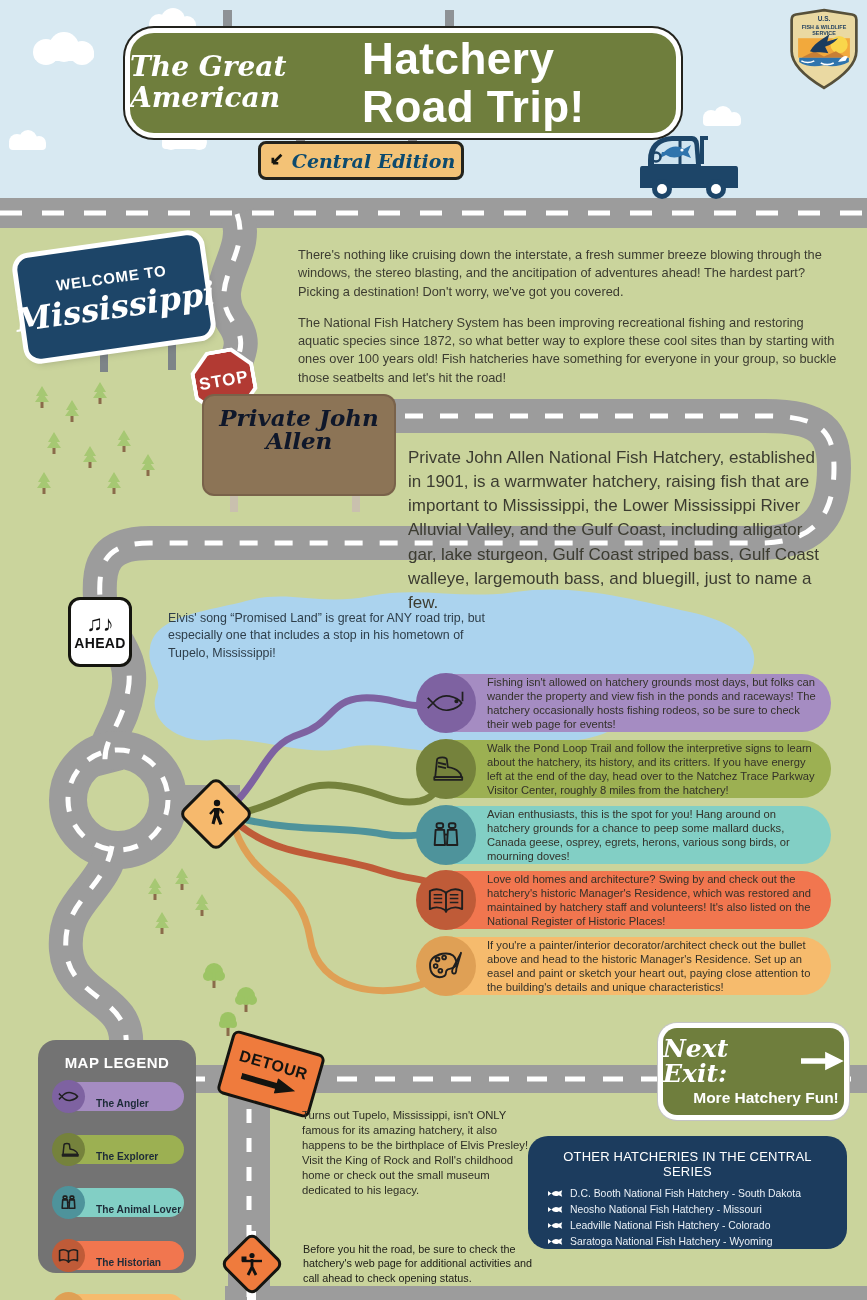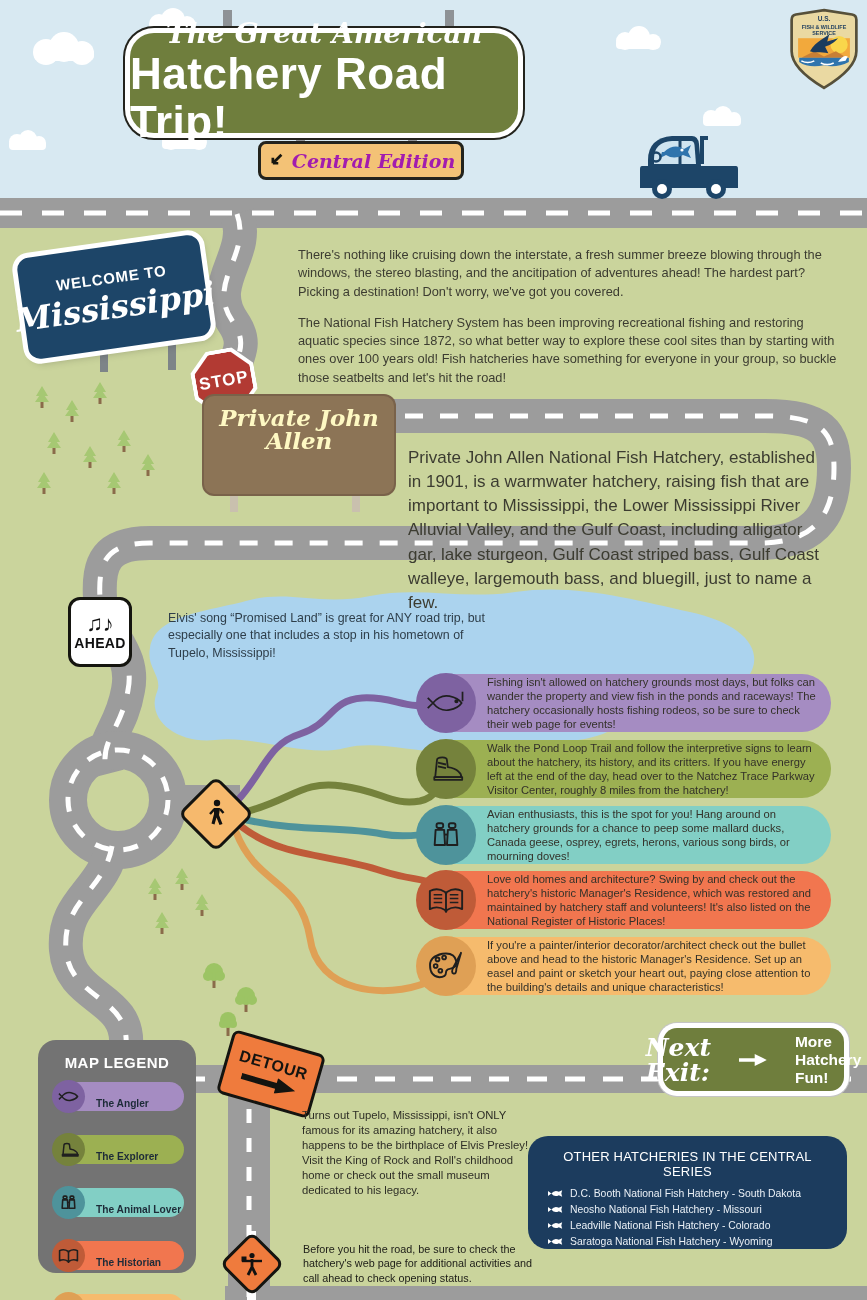--- a/index.html
+++ b/index.html
@@ -4,28 +4,28 @@
 <style>
   html,body{margin:0;padding:0;background:#eee;}
   .poster{position:relative;width:867px;height:1300px;margin:0 auto;overflow:hidden;
           background:#cad49c;font-family:"Liberation Sans",sans-serif;}
   .abs{position:absolute;}
   .script{font-family:"DejaVu Serif",serif;font-style:italic;font-weight:bold;}
   svg{display:block;}
 
   
   .post{position:absolute;background:#8e9296;width:9px;}
-  #title-sign{left:130px;top:33px;width:388px;height:100px;border-radius:24px;
-    box-shadow:0 0 0 5px #fff,0 0 0 7px #23231d;display:flex;flex-direction:column;
+  #title-sign{left:130px;top:33px;width:546px;height:100px;border-radius:24px;
+    box-shadow:0 0 0 5px #fff,0 0 0 7px #23231d;display:flex;flex-direction:row;
     align-items:center;justify-content:center;}
   #title-script{font-size:28px;color:#fff;line-height:1.1;}
   #title-main{font-size:44px;font-weight:bold;color:#fff;letter-spacing:.5px;line-height:1.1;}
   #edition-banner{left:258px;top:141px;width:200px;height:33px;border:3px solid #23231d;
     border-radius:8px;display:flex;align-items:center;justify-content:center;gap:7px;}
-  #edition-label{font-size:19px;color:#a21caf;}
+  #edition-label{font-size:19px;color:#0c4a6e;}
   #fws-logo{left:787px;top:8px;width:74px;height:82px;}
   #truck{left:636px;top:126px;width:104px;height:74px;}
 
   
   .wpost{position:absolute;width:8px;background:#7d8488;}
   #welcome-sign{left:22px;top:246px;width:184px;height:102px;border-radius:12px;
     box-shadow:0 0 0 5px #fff,2px 4px 8px rgba(0,0,0,.25);transform:rotate(-8deg);
     display:flex;flex-direction:column;align-items:center;justify-content:center;gap:2px;}
   #welcome-line1{font-size:15px;font-weight:bold;color:#fff;letter-spacing:.8px;}
   #welcome-line2{font-size:32px;color:#fff;}
@@ -42,21 +42,21 @@
   
   #stop-sign{left:192px;top:349px;width:64px;height:64px;transform:rotate(-10deg);}
   .oct{clip-path:polygon(30% 0,70% 0,100% 30%,100% 70%,70% 100%,30% 100%,0 70%,0 30%);}
   #stop-outer{position:absolute;inset:0;background:#fff;}
   #stop-inner{position:absolute;inset:4px;display:flex;align-items:center;justify-content:center;}
   #stop-label{color:#fff;font-weight:bold;font-size:17px;letter-spacing:1px;}
 
   
   #hatchery-sign{left:204px;top:396px;width:190px;height:98px;border-radius:10px;
     box-shadow:0 0 0 2px #79624a;padding-top:10px;text-align:center;box-sizing:border-box;}
-  #hatchery-script{font-size:23px;color:#fef9c3;line-height:1;}
+  #hatchery-script{font-size:23px;color:#0f172a;line-height:1;}
   .hs-row{display:flex;align-items:center;justify-content:center;gap:8px;margin-top:6px;}
   .hs-name{text-align:left;font-size:17px;color:#f2ecdc;line-height:1.12;}
   .bpost{position:absolute;width:8px;height:20px;background:#c9c0ae;}
 
   
   #ahead-sign{left:68px;top:597px;width:64px;height:70px;background:#fff;border:3.5px solid #15150f;
     border-radius:12px;display:flex;flex-direction:column;align-items:center;justify-content:center;box-sizing:border-box;}
   #ahead-notes{font-size:22px;color:#111;line-height:1;}
   #ahead-label{font-size:14px;font-weight:bold;color:#111;letter-spacing:.3px;}
 
@@ -86,22 +86,22 @@
   .legend-label{position:absolute;left:44px;top:50%;transform:translateY(-50%);
     font-size:10.2px;font-weight:bold;color:#1d2b38;white-space:nowrap;}
 
   
   #detour-sign{left:223px;top:1041px;width:96px;height:66px;border:3px solid #141410;border-radius:7px;
     transform:rotate(16deg);display:flex;flex-direction:column;align-items:center;justify-content:center;
     gap:2px;box-sizing:border-box;}
   #detour-label{font-size:16px;font-weight:bold;color:#141410;letter-spacing:.5px;}
 
   
-  #next-exit-sign{left:663px;top:1028px;width:181px;height:63px;border-radius:14px;
-    box-shadow:0 0 0 5px #fff,0 0 0 6px #c4c4c4;display:flex;flex-direction:row;
+  #next-exit-sign{left:663px;top:1028px;width:181px;height:87px;border-radius:14px;
+    box-shadow:0 0 0 5px #fff,0 0 0 6px #c4c4c4;display:flex;flex-direction:column;
     align-items:center;justify-content:center;gap:3px;}
   .ne-row{display:flex;align-items:center;gap:10px;}
   #next-exit-line1{font-size:25px;color:#fff;line-height:1;}
   #next-exit-line2{font-size:15.5px;font-weight:bold;color:#fff;padding-left:25px;}
 
   
   #other-hatcheries{left:528px;top:1136px;width:319px;height:113px;border-radius:20px;
     padding:13px 14px 0;box-sizing:border-box;}
   #oh-title{text-align:center;font-size:13px;font-weight:normal;color:#fff;letter-spacing:.2px;margin-bottom:9px;}
   .oh-row{display:flex;align-items:center;gap:7px;margin:0 0 5px 6px;}

